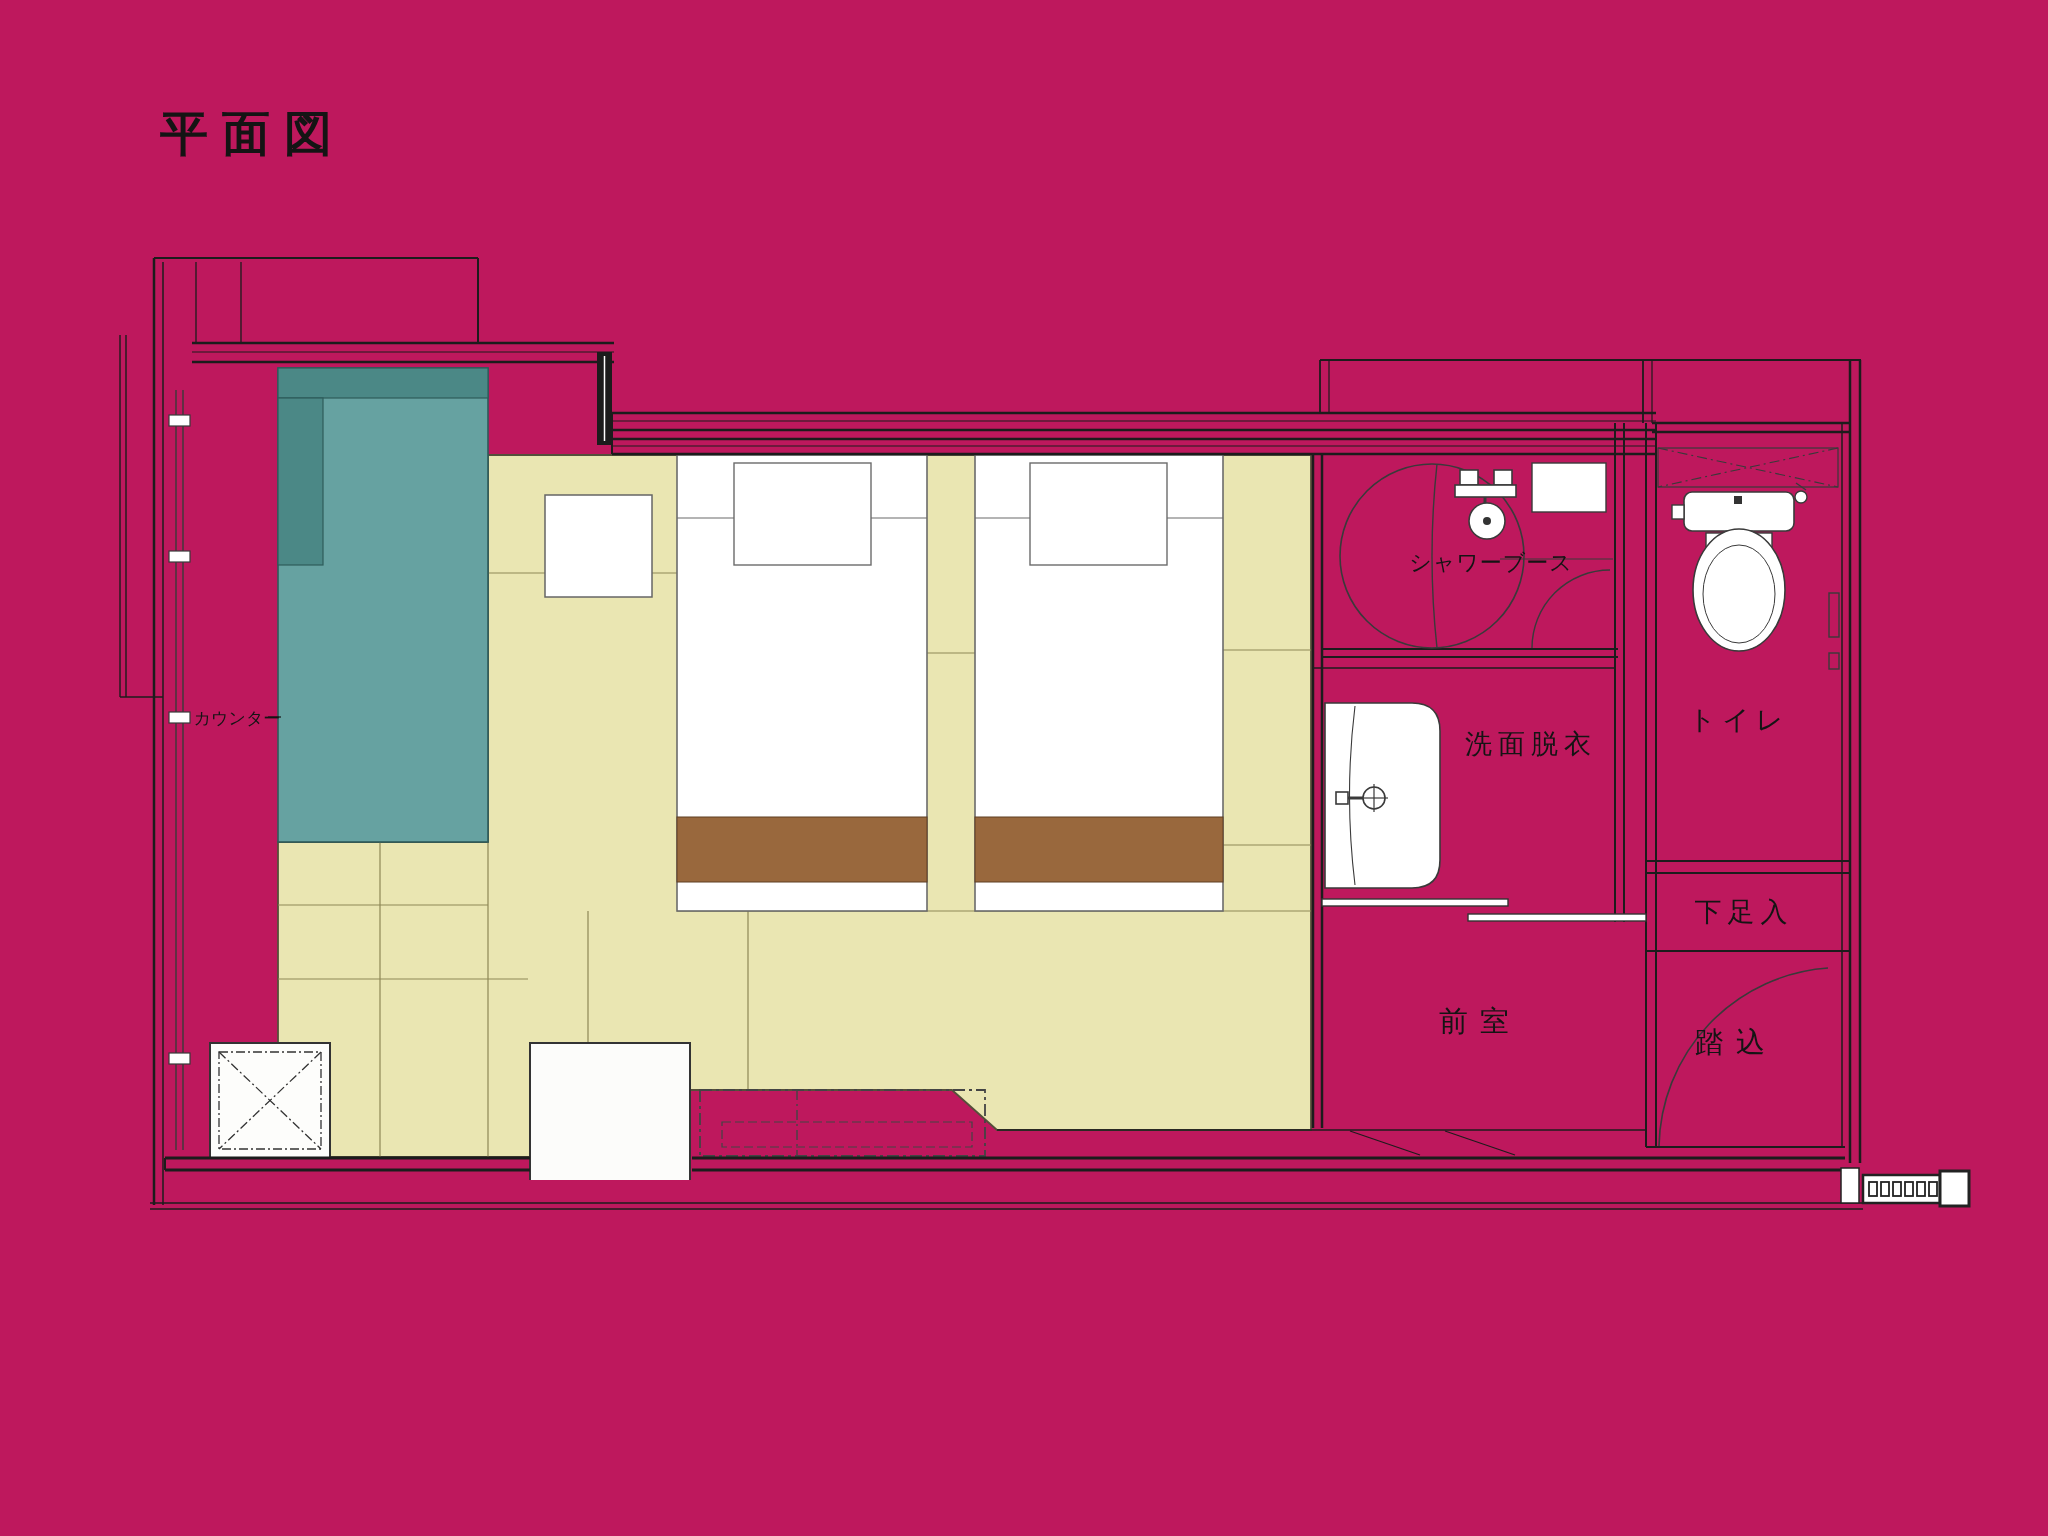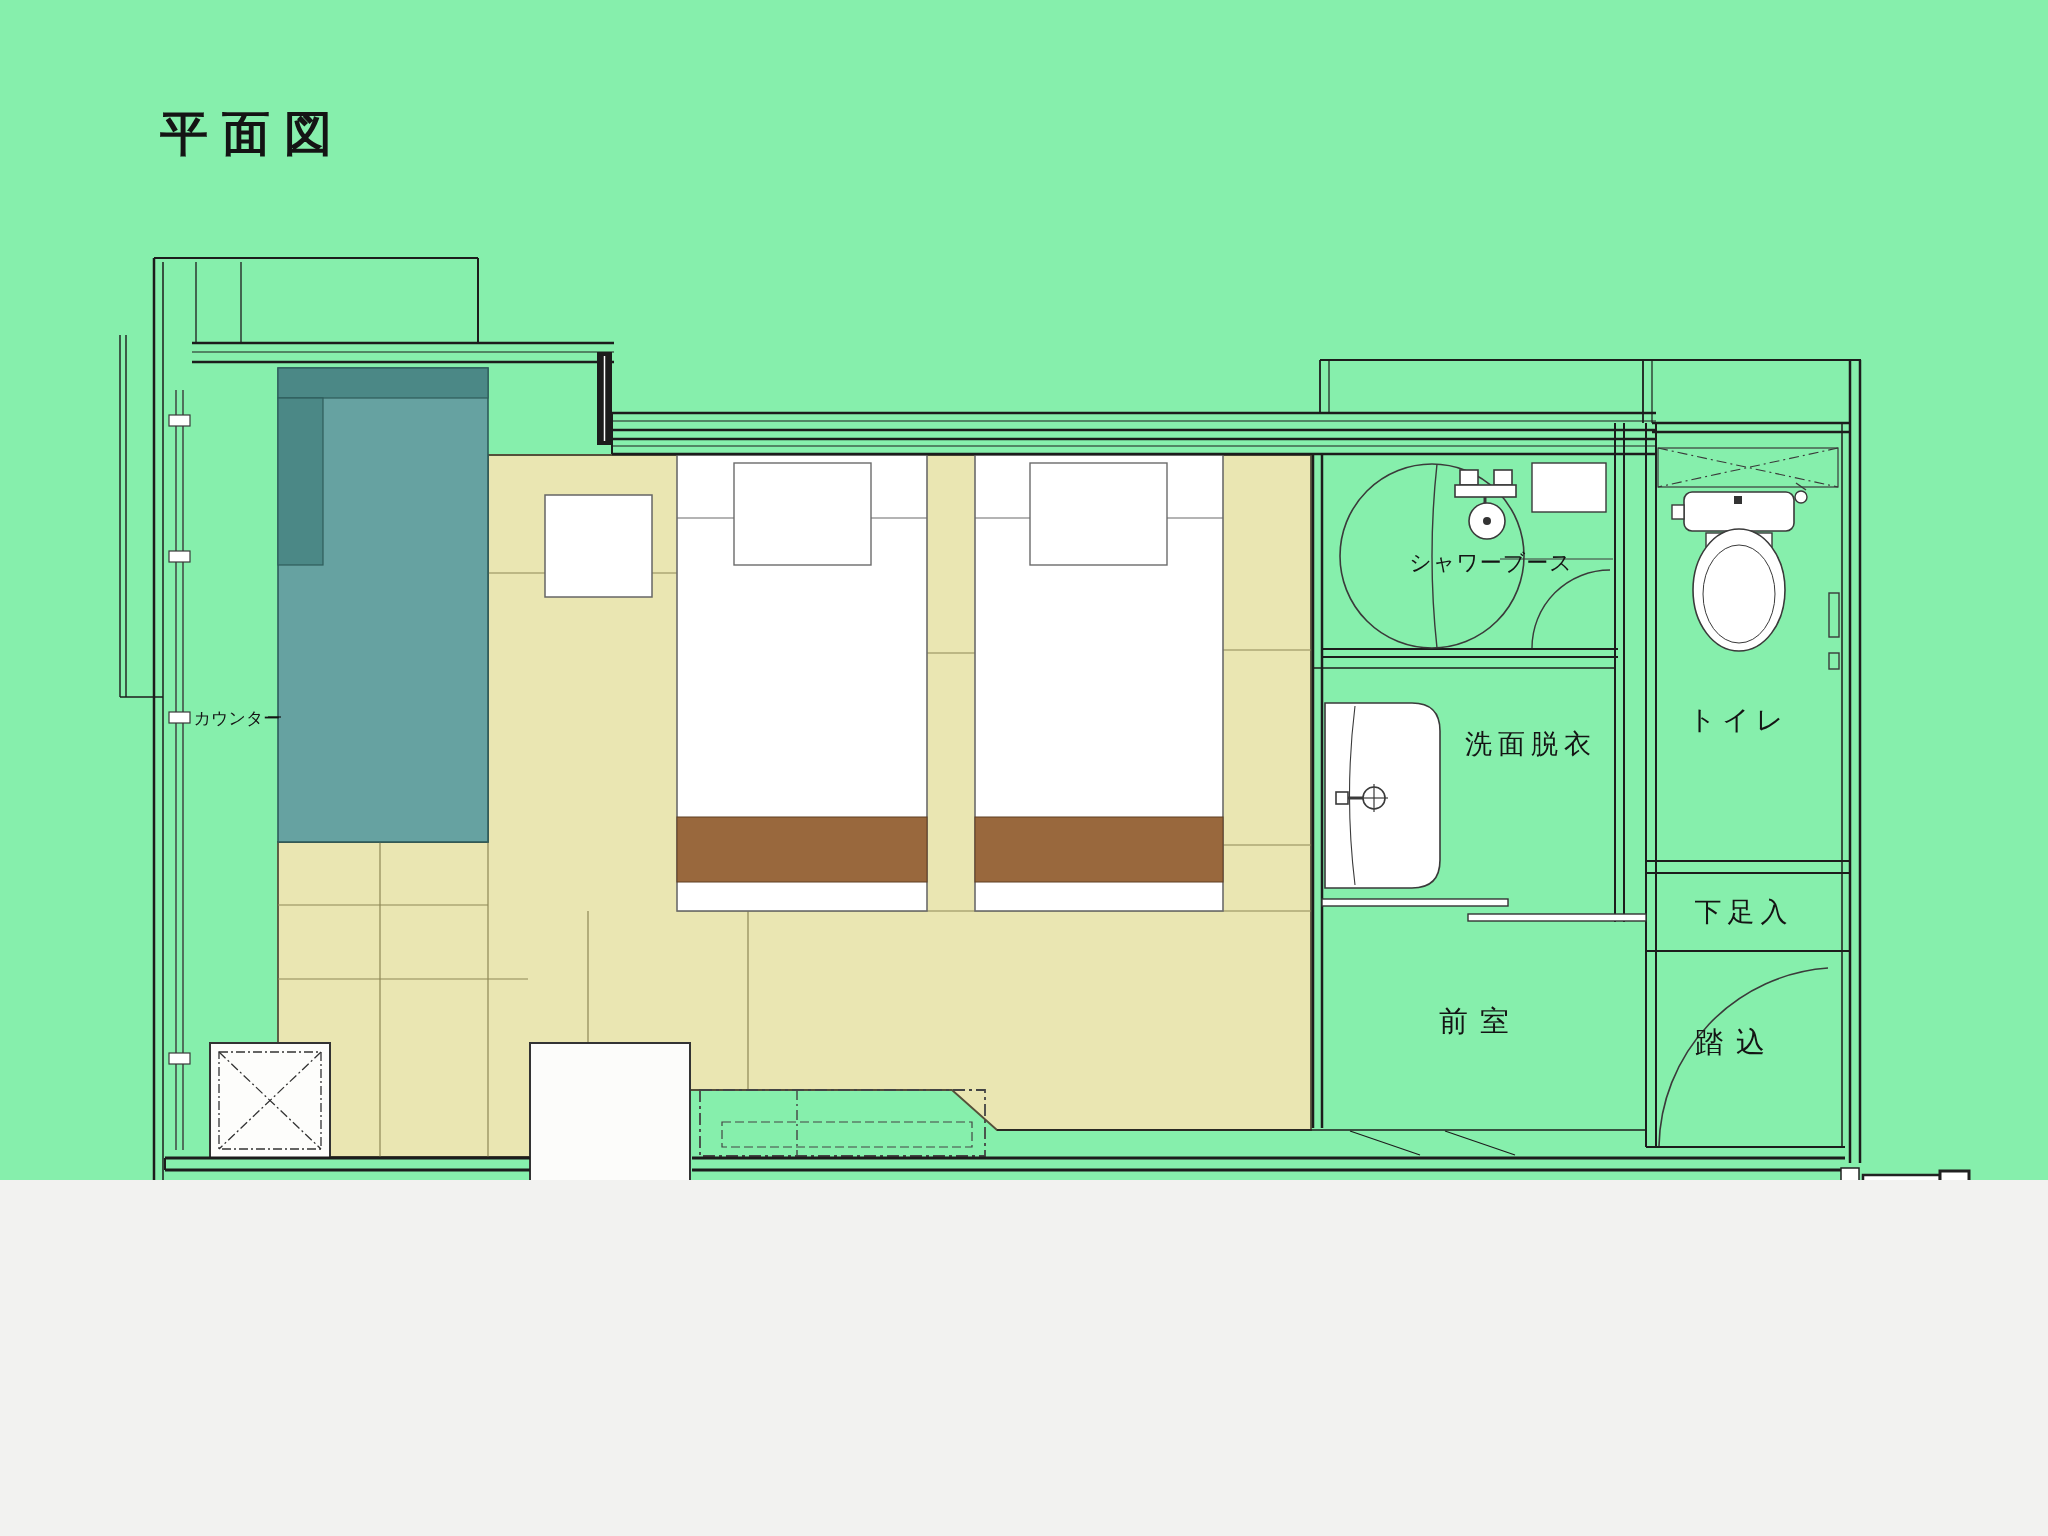--- a/index.html
+++ b/index.html
@@ -1,16 +1,16 @@
 <!DOCTYPE html>
 <html><head>
 <meta charset="utf-8">
 <style>
   html,body{margin:0;padding:0;background:#f2f2f0;}
-  .stage{position:relative;width:2048px;height:1180px;background:#86efac;overflow:hidden;
+  .stage{position:relative;width:2048px;height:1536px;background:#be185d;overflow:hidden;
          font-family:"DejaVu Sans","Liberation Sans",sans-serif;}
   svg{position:absolute;left:0;top:0;}
   text{fill:#141414;font-family:"DejaVu Sans","Liberation Sans",sans-serif;}
   .title{font-size:48px;font-weight:bold;letter-spacing:14px;}
   .lbl-s{font-size:17px;}
   .lbl-m{font-size:22px;letter-spacing:1px;}
   .lbl-l{font-size:27px;letter-spacing:6px;}
   .lbl-xl{font-size:29px;letter-spacing:12px;}
 </style>
 </head>

